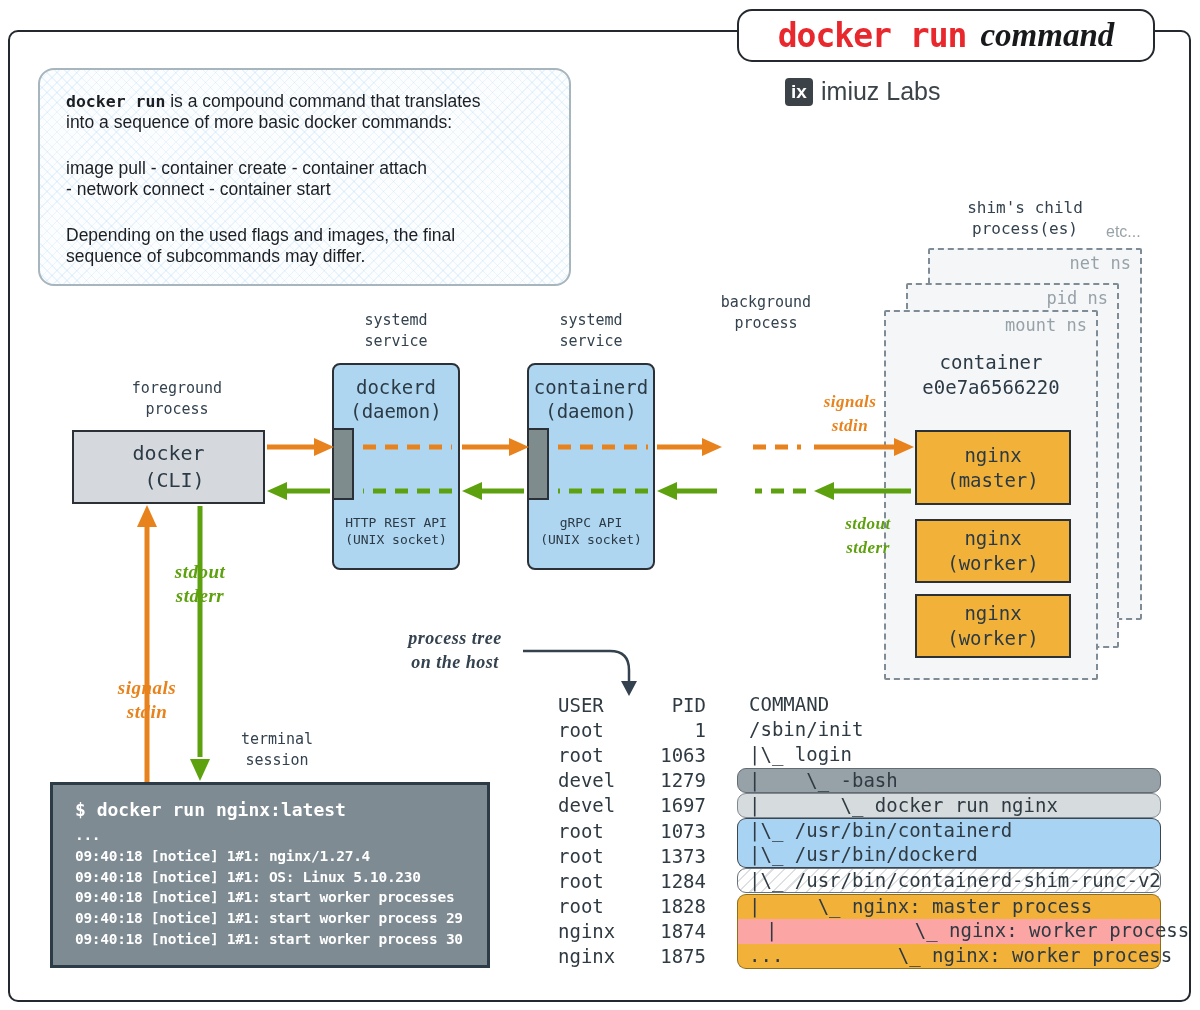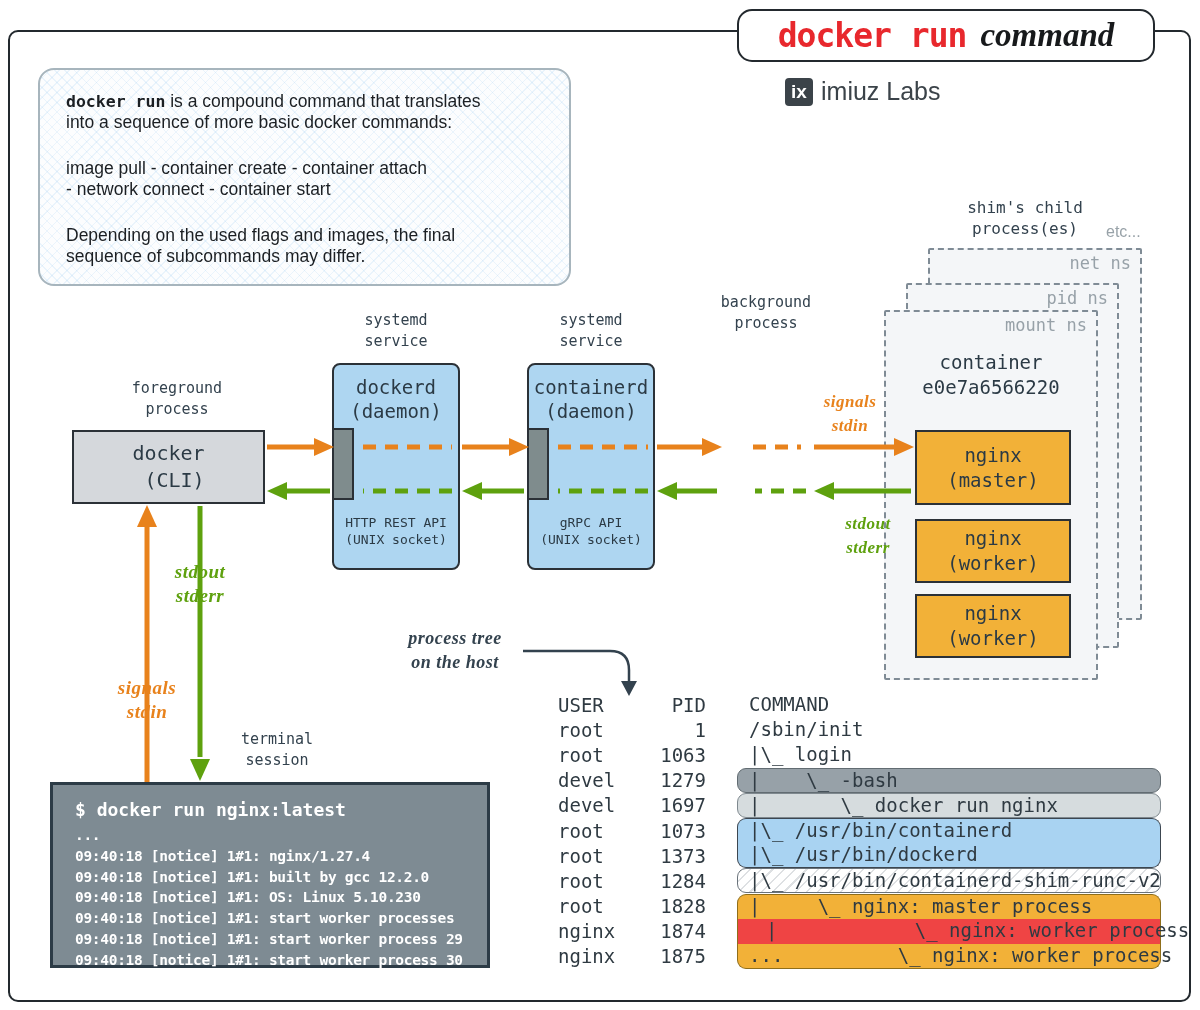--- a/index.html
+++ b/index.html
@@ -105,21 +105,21 @@
   .pill-light { background: #d6dcde; border-color: #7f898f; }
   .pill-blue-top { background: #a9d3f2; border-color: #3c4650; border-bottom: none;
     border-radius: 9px 9px 0 0; }
   .pill-blue-bot { background: #a9d3f2; border-color: #3c4650; border-top: none;
     border-radius: 0 0 9px 9px; }
   .pill-hatch { background:
       repeating-linear-gradient(135deg, rgba(122,132,142,0.25) 0 1.5px, transparent 1.5px 8px),
       #fff; border-color: #6a737b; }
   .pill-orange-top { background: #f2b138; border-color: #8f6e1a; border-bottom: none;
     border-radius: 9px 9px 0 0; }
-  .pill-orange-mid { background: #ef4444; border-color: #8f6e1a; border-top: none;
+  .pill-orange-mid { background: #fca5a5; border-color: #8f6e1a; border-top: none;
     border-bottom: none; border-radius: 0; padding-left: 28px; }
   .pill-orange-bot { background: #f2b138; border-color: #8f6e1a; border-top: none;
     border-radius: 0 0 9px 9px; }
 
   .arrows { left: 0; top: 0; z-index: 10; pointer-events: none; }
 </style>
 </head>
 <body>
 
 <div class="page">
@@ -205,21 +205,20 @@
 (master)</div>
   <div class="abs pbox nginx-box pre" style="top:519px; height:64px;">nginx
 (worker)</div>
   <div class="abs pbox nginx-box pre" style="top:594px; height:64px;">nginx
 (worker)</div>
 
   <div class="abs terminal">
     <div class="term-line0">$ docker run nginx:latest</div>
     <div class="term-line">...</div>
     <div class="term-line">09:40:18 [notice] 1#1: nginx/1.27.4</div>
-    <div class="term-line">09:40:18 [notice] 1#1: built by gcc 12.2.0</div>
     <div class="term-line">09:40:18 [notice] 1#1: OS: Linux 5.10.230</div>
     <div class="term-line">09:40:18 [notice] 1#1: start worker processes</div>
     <div class="term-line">09:40:18 [notice] 1#1: start worker process 29</div>
     <div class="term-line">09:40:18 [notice] 1#1: start worker process 30</div>
   </div>
 
   <div class="abs ptable">
     <div class="prow">
       <span class="col-user">USER</span>
       <span class="col-pid">PID</span>

